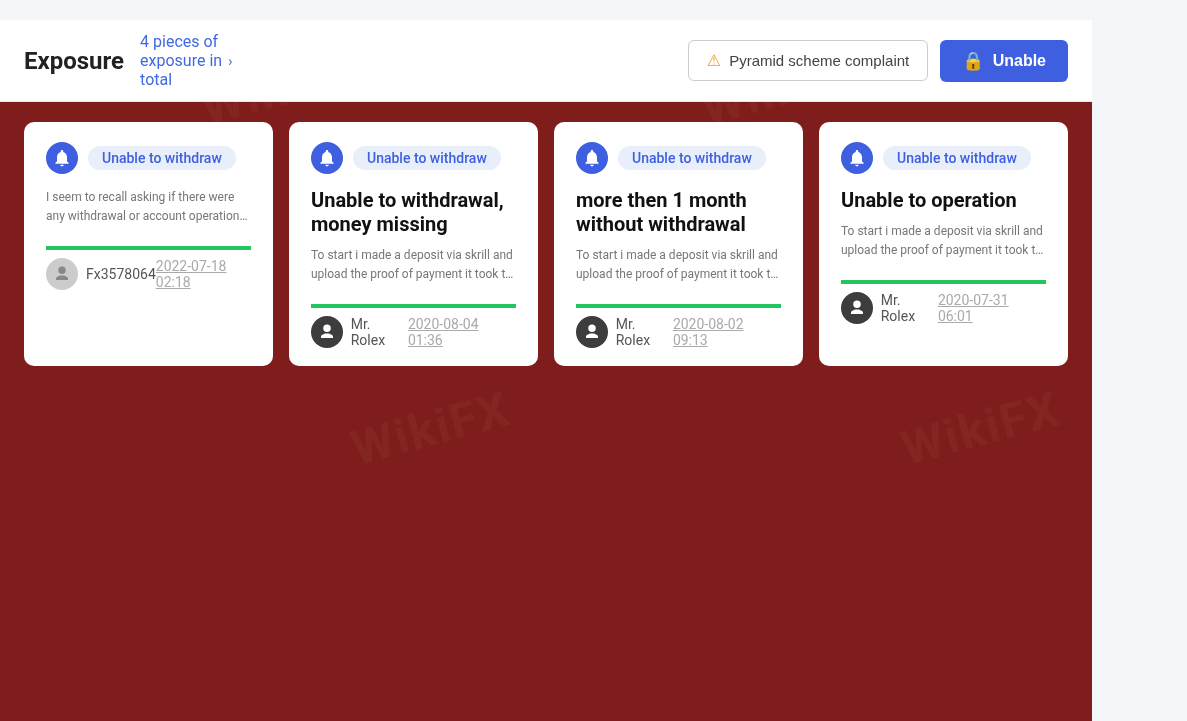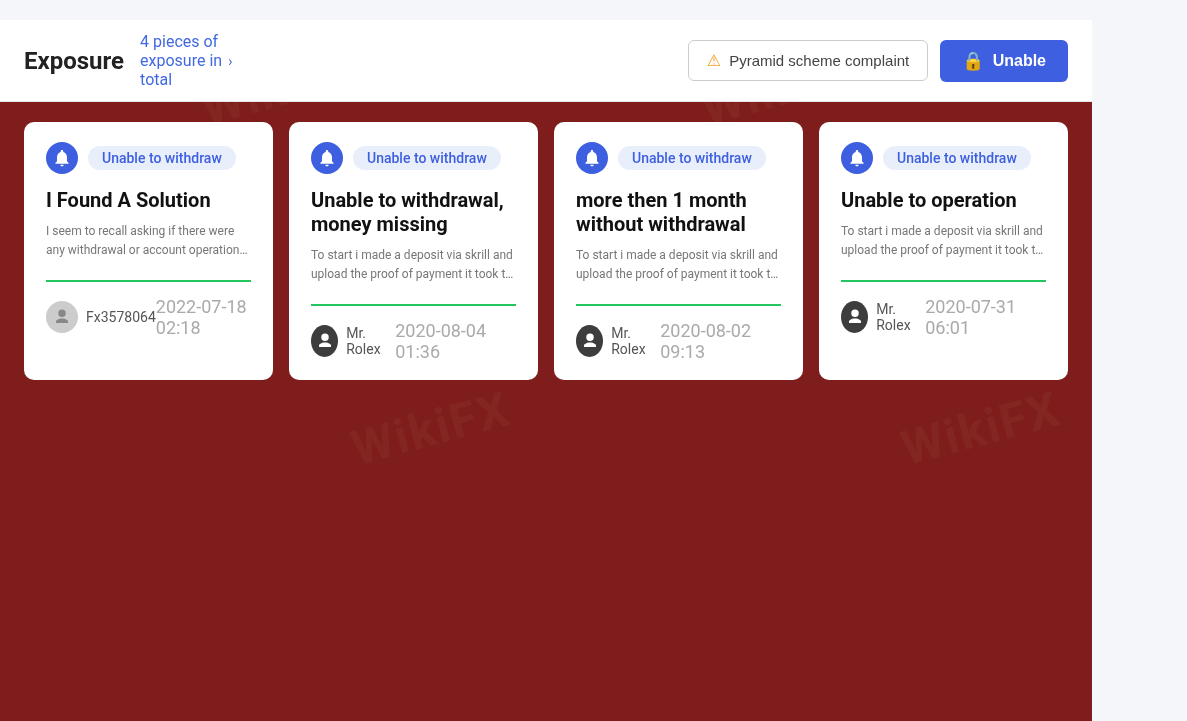--- a/index.html
+++ b/index.html
@@ -166,24 +166,24 @@
       line-height: 1.6;
       margin-bottom: 20px;
       display: -webkit-box;
       -webkit-line-clamp: 2;
       -webkit-box-orient: vertical;
       overflow: hidden;
     }
 
     .card-footer {
       display: flex;
-      align-items: center;
+      align-items: flex-end;
       justify-content: space-between;
-      border-top: 2px solid #22c55e;
-      padding-top: 14px;
+      border-top: 4px solid #22c55e;
+      padding-top: 8px;
     }
 
     .author {
       display: flex;
       align-items: center;
       gap: 8px;
       font-size: 14px;
       color: #555;
     }
 
@@ -201,22 +201,23 @@
     }
 
     .author-avatar.dark {
       background: #3d3d3d;
       color: #fff;
       font-size: 13px;
       font-weight: 600;
     }
 
     .timestamp {
-      font-size: 18px;
+      font-size: 14px;
       color: #aaa;
+      text-decoration: underline;
     }
 
     
     .wm1 { top: 40px; left: 200px; }
     .wm2 { top: 40px; left: 700px; }
     .wm3 { top: 380px; left: 350px; }
     .wm4 { top: 380px; left: 900px; }
   </style>
 </head>
 <body>
@@ -254,21 +255,20 @@
     <div class="cards-grid" id="cards-grid">
     <div class="card">
       <div class="card-tag">
         <div class="author-avatar" style="background:#3d5fe0;">
       <svg width="20" height="20" viewBox="0 0 24 24" fill="white">
         <path d="M12 22c1.1 0 2-.9 2-2h-4c0 1.1.9 2 2 2zm6-6v-5c0-3.07-1.64-5.64-4.5-6.32V4c0-.83-.67-1.5-1.5-1.5s-1.5.67-1.5 1.5v.68C7.63 5.36 6 7.92 6 11v5l-2 2v1h16v-1l-2-2z"></path>
       </svg>
     </div>
         <span class="tag-label">Unable to withdraw</span>
       </div>
-      <div class="card-title">I Found A Solution</div>
       <div class="card-excerpt">I seem to recall asking if there were any withdrawal or account operation fees, to which they replied that…</div>
       <div class="card-footer">
         <div class="author">
           <div class="author-avatar">
             <svg width="18" height="18" viewBox="0 0 24 24" fill="#888">
                   <path d="M12 2a5 5 0 110 10A5 5 0 0112 2zm0 12c5.33 0 8 2.67 8 4v2H4v-2c0-1.33 2.67-4 8-4z"></path>
                 </svg>
           </div>
           <span>Fx3578064</span>
         </div>

